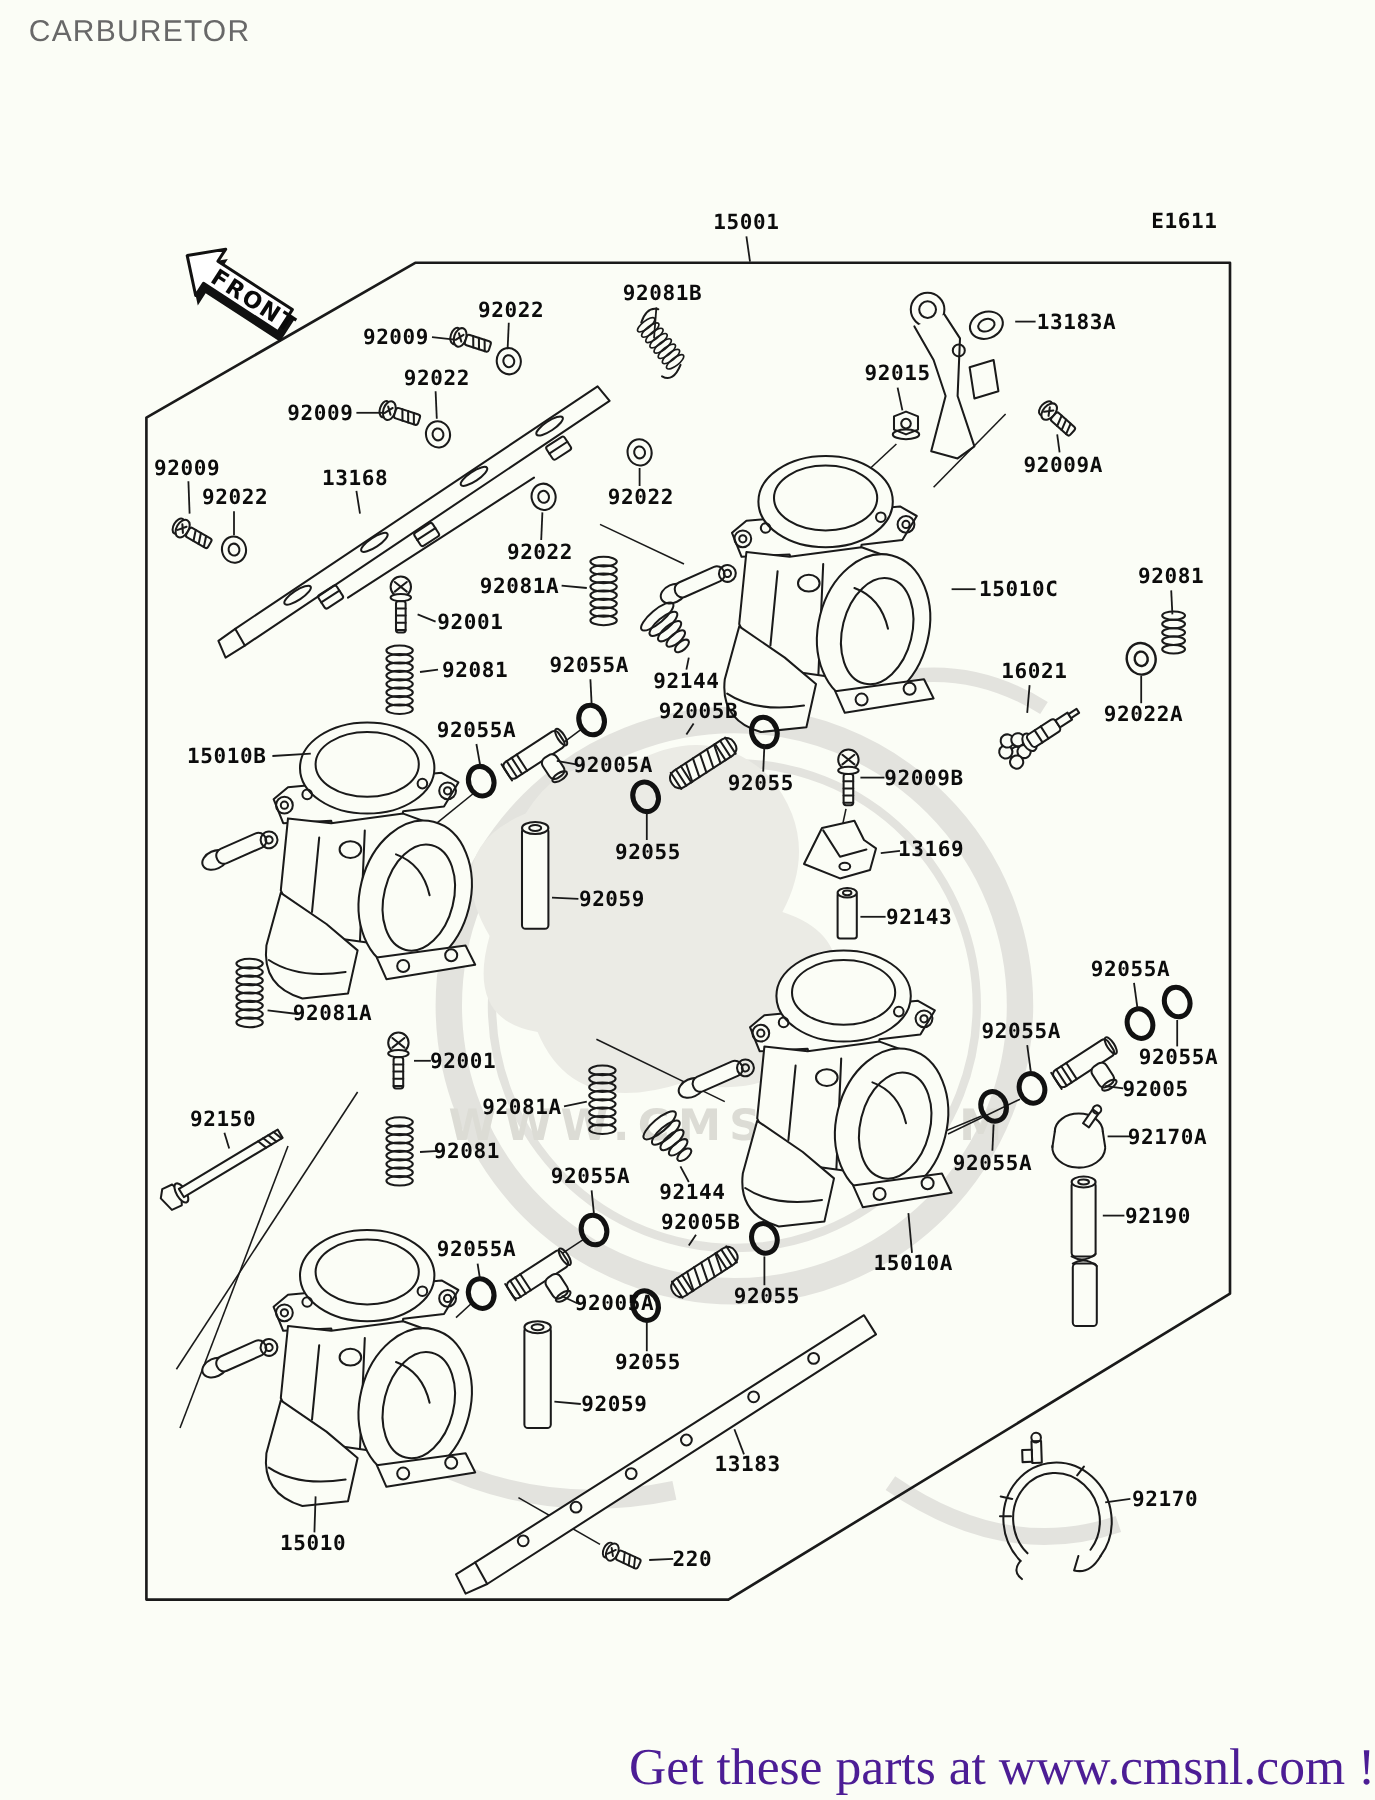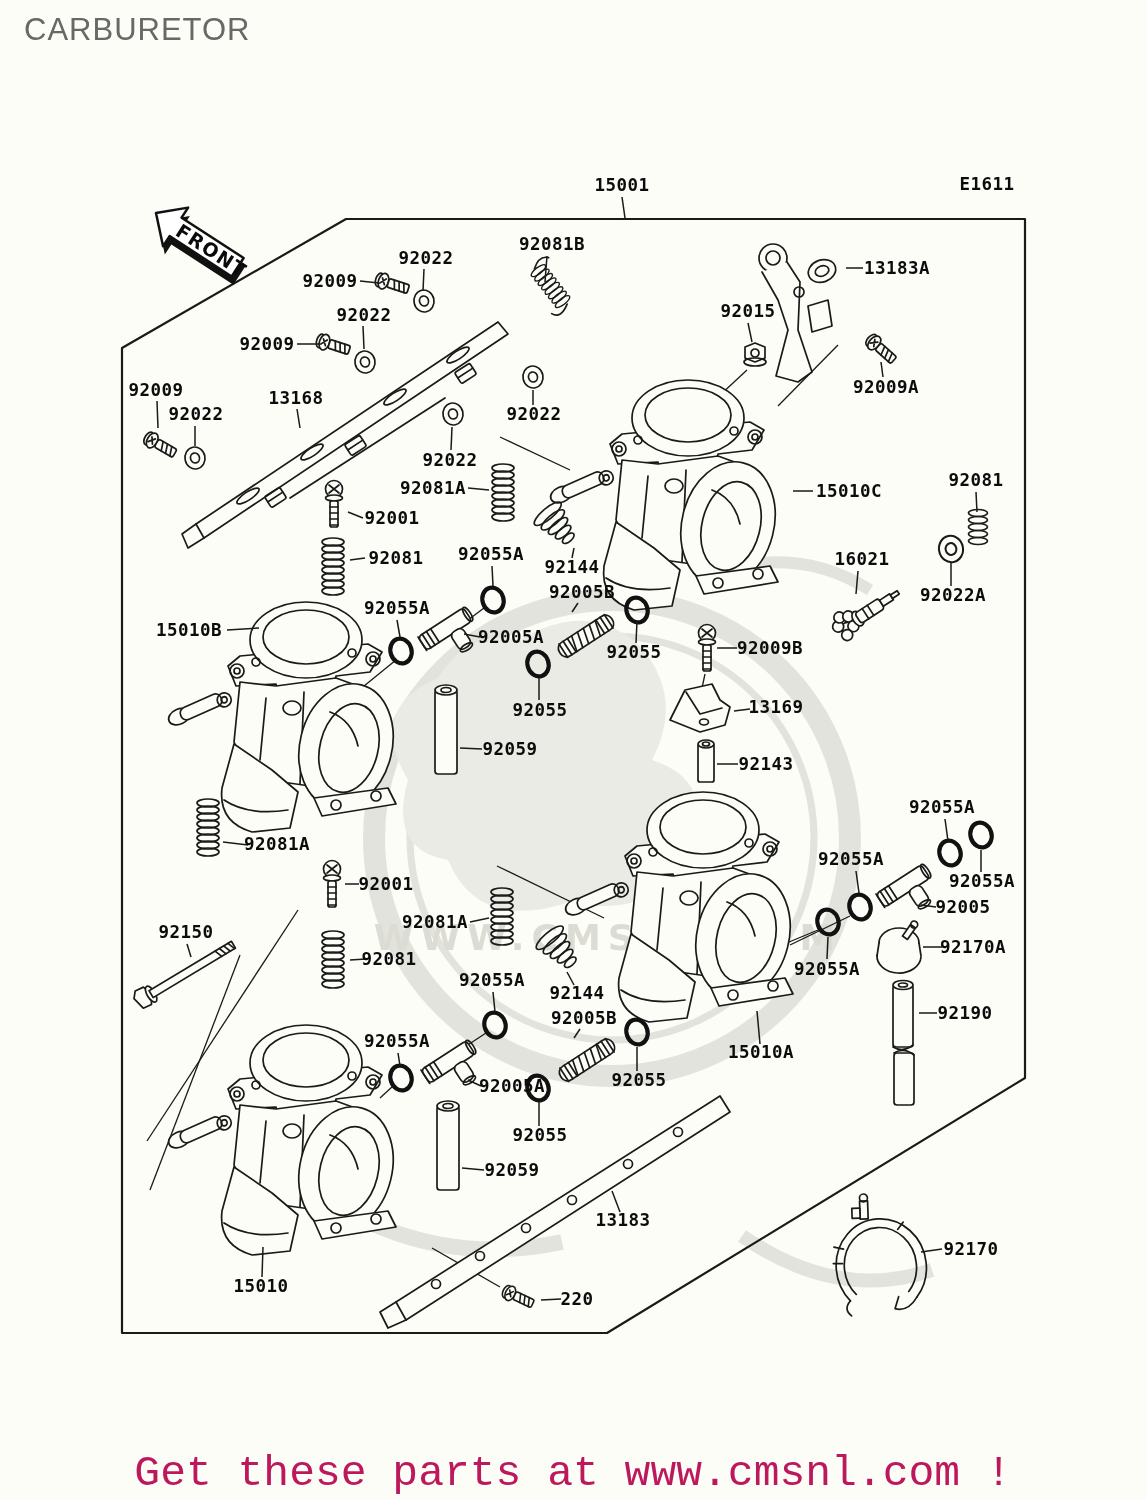--- a/index.html
+++ b/index.html
@@ -1,21 +1,21 @@
 <!DOCTYPE html>
 <html><head>
 <meta charset="utf-8">
 <style>
   html,body{margin:0;padding:0;background:#fbfdf6;}
   .page{position:relative;width:1146px;height:1500px;background:#fbfdf6;overflow:hidden;
         font-family:"Liberation Sans", sans-serif;}
-  .page-title{position:absolute;left:24px;top:12px;font-size:31px;letter-spacing:1px;
+  .page-title{position:absolute;left:24px;top:12px;font-size:25px;letter-spacing:1px;
         color:#686868;font-family:"Liberation Sans",sans-serif;}
-  .banner{position:absolute;left:0;bottom:2px;width:100%;text-align:center;
-        font-size:43px;color:#be185d;font-family:Liberation Mono, monospace;}
+  .banner{position:absolute;left:0;bottom:2px;width:100%;text-align:right;
+        font-size:43px;color:#4c1d95;font-family:Liberation Serif, serif;}
   svg#diagram{position:absolute;left:0;top:0;}
   .art{stroke:#1a1a1a;stroke-width:1.7;fill:none;stroke-linejoin:round;stroke-linecap:round;}
   .art2{stroke:#1a1a1a;stroke-width:2.2;fill:none;stroke-linejoin:round;}
   .thin{stroke:#1a1a1a;stroke-width:1.3;fill:none;}
   .fw{fill:#fbfdf6;}
   .oring{stroke:#111;stroke-width:4.2;fill:none;}
   .part-label{font-family:"DejaVu Sans Mono",monospace;font-weight:bold;font-size:17.5px;
         fill:#0c0c0c;text-anchor:middle;letter-spacing:.5px;}
   .leader{stroke:#1a1a1a;stroke-width:1.5;}
   .wm{opacity:1;}

